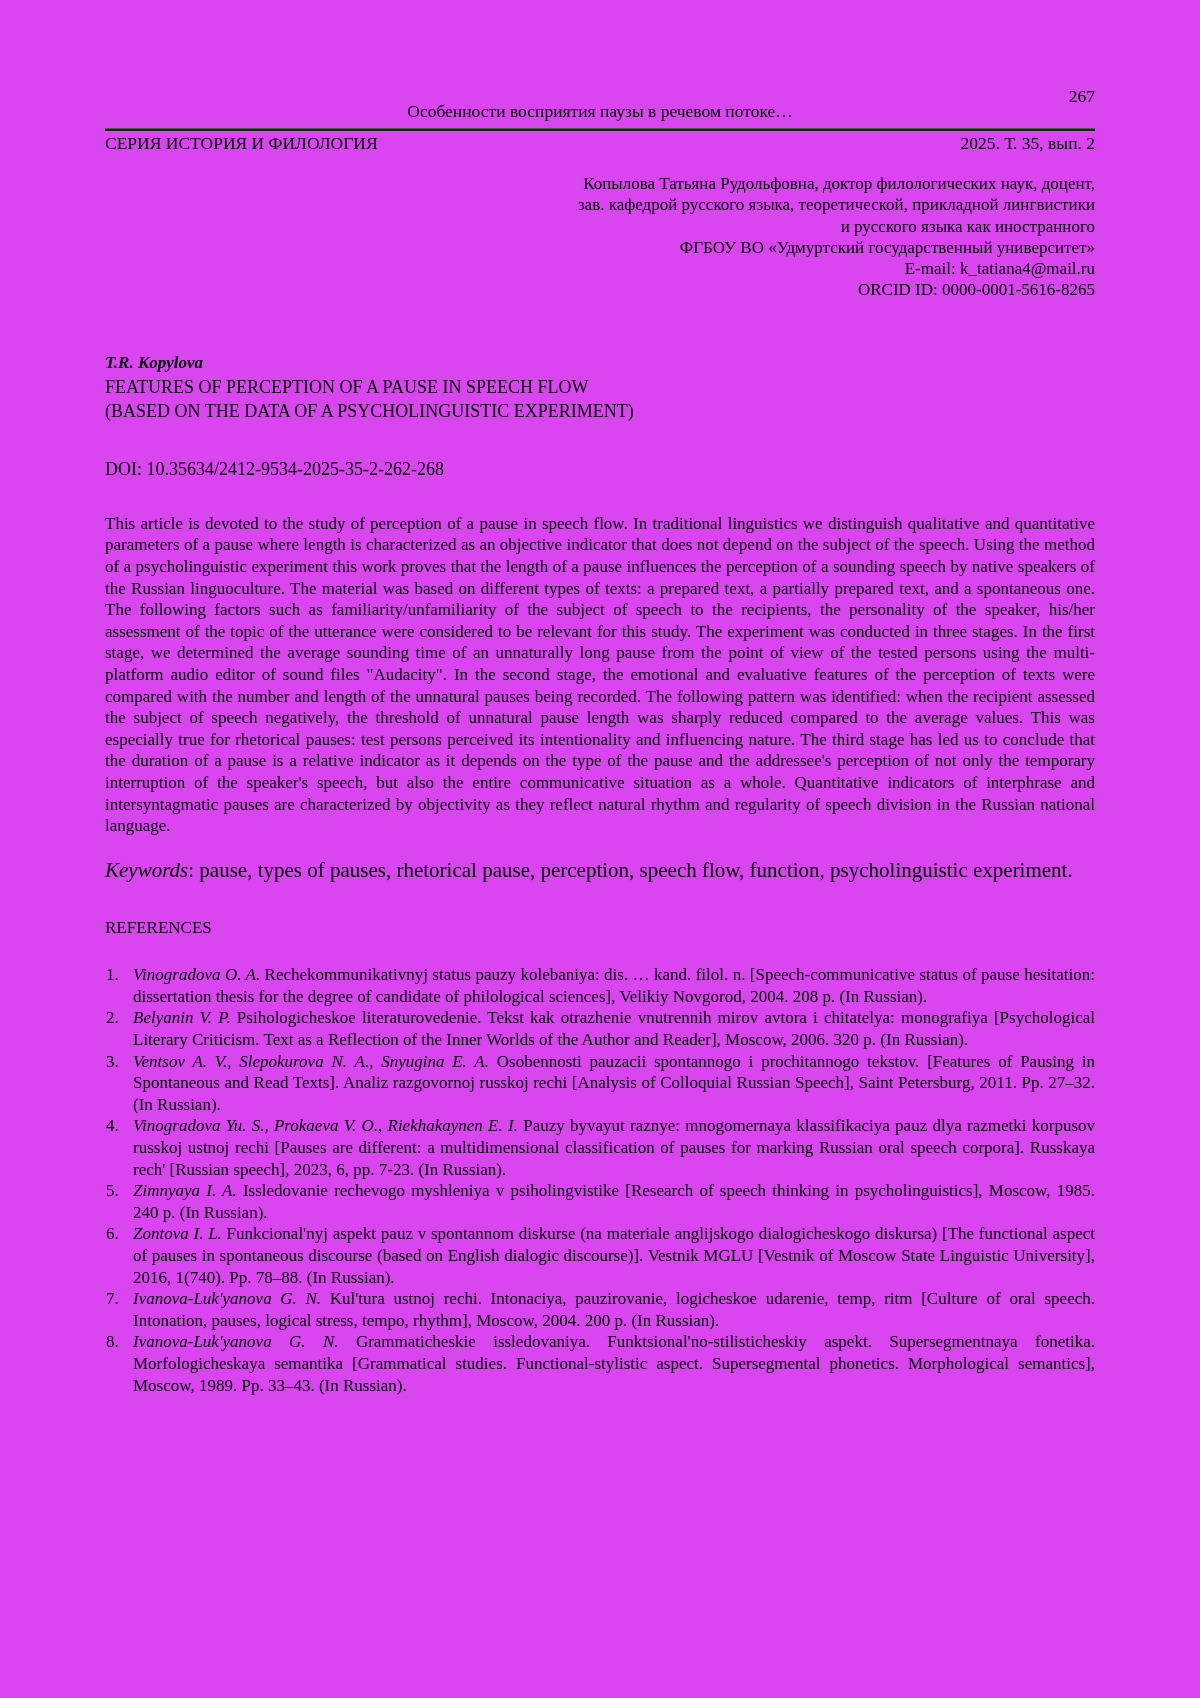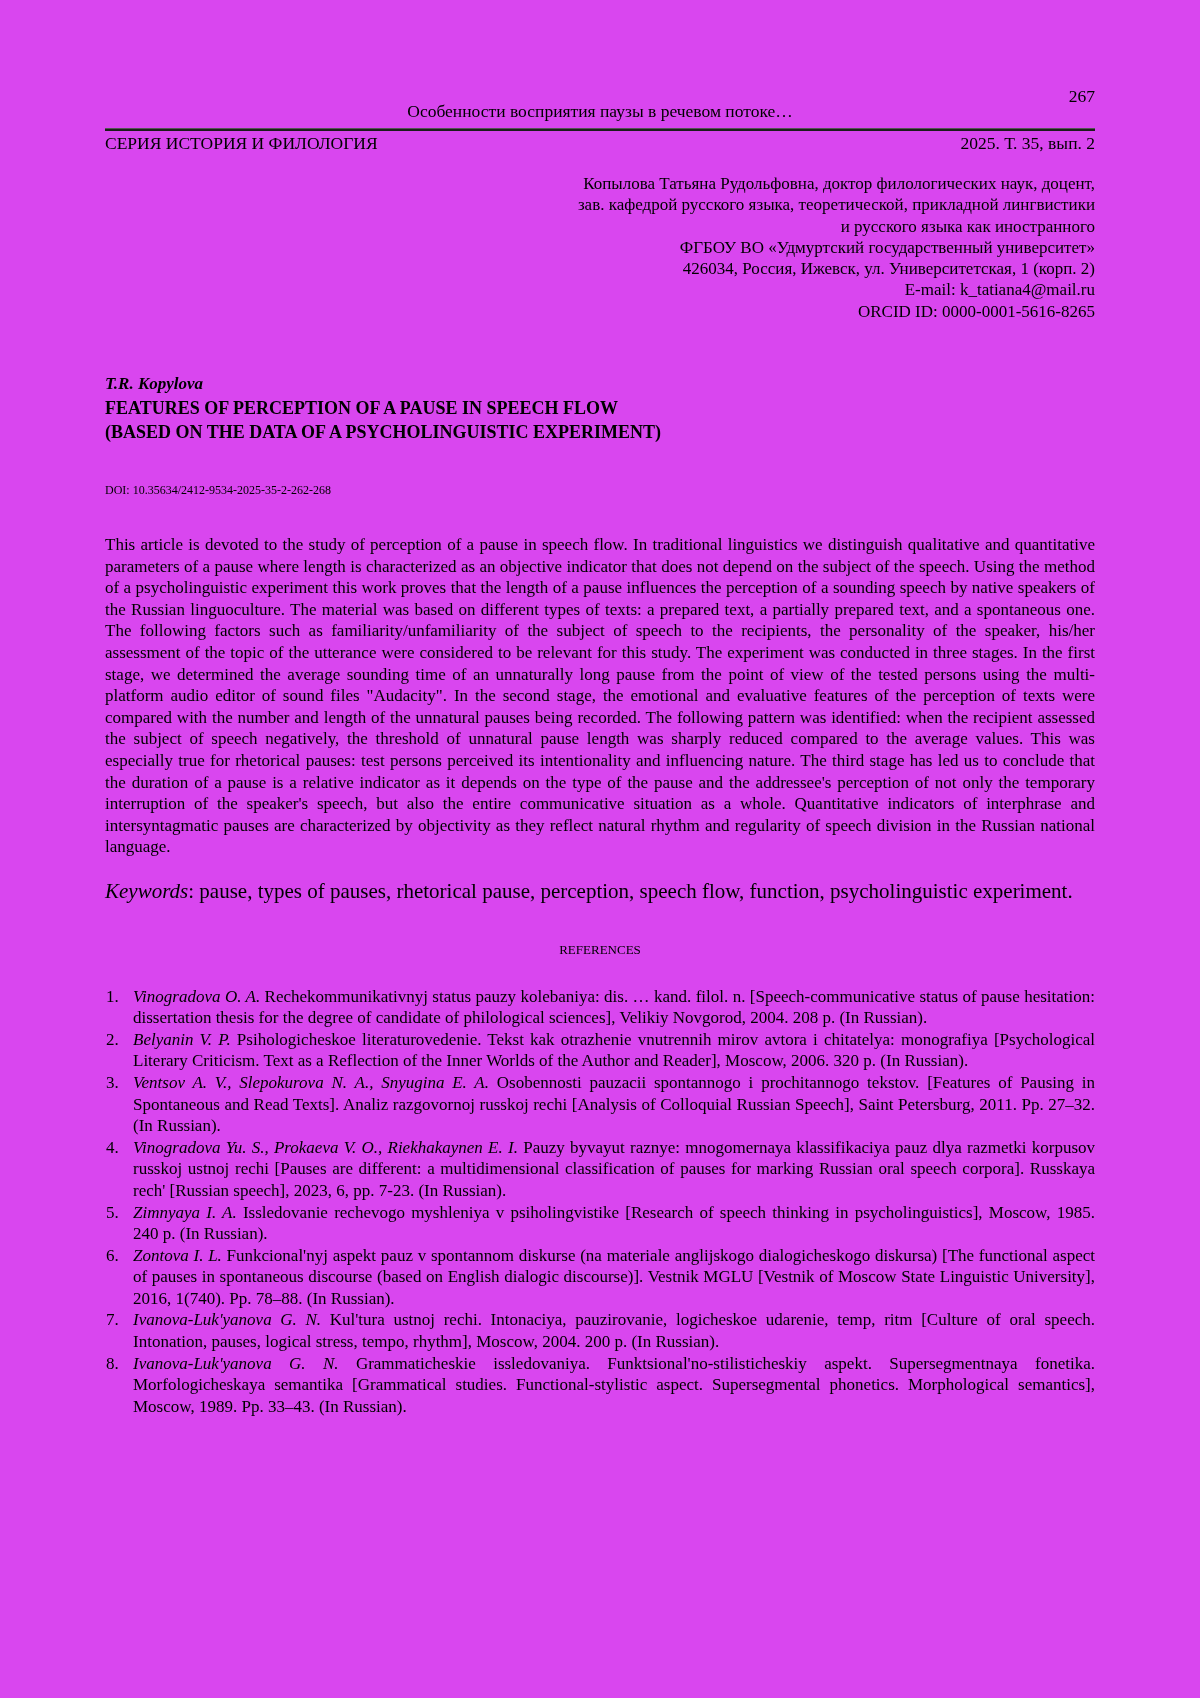--- a/index.html
+++ b/index.html
@@ -51,49 +51,48 @@
   
   .title-block { margin-top: 50px; }
   .author-en {
     font-size: 17px;
     font-weight: bold;
     font-style: italic;
     line-height: 24px;
   }
   .article-title {
     font-size: 18px;
-    font-weight: bold;
+    font-weight: normal;
     line-height: 24px;
   }
   
   .doi-line {
     margin-top: 35px;
-    font-size: 12px;
+    font-size: 18px;
     line-height: 22px;
   }
   
   .abstract {
     margin-top: 33px;
     font-size: 17px;
     line-height: 21.6px;
     text-align: justify;
   }
   
   .keywords {
     margin-top: 23px;
     font-size: 21px;
     line-height: 21.6px;
     text-align: justify;
   }
   .keywords .kw-label { font-style: italic; }
   
   .refs-heading {
     margin-top: 36px;
-    text-align: center;
-    font-size: 13px;
+    font-size: 17px;
     line-height: 22px;
   }
   .refs-list { margin-top: 25px; }
   .ref {
     position: relative;
     padding-left: 28px;
     font-size: 17px;
     line-height: 21.6px;
     text-align: justify;
   }
@@ -117,21 +116,20 @@
   <div class="runhead-row2">
     <span>СЕРИЯ ИСТОРИЯ И ФИЛОЛОГИЯ</span>
     <span>2025. Т. 35, вып. 2</span>
   </div>
 
   <div class="author-block">
     <div>Копылова Татьяна Рудольфовна, доктор филологических наук, доцент,</div>
     <div>зав. кафедрой русского языка, теоретической, прикладной лингвистики</div>
     <div>и русского языка как иностранного</div>
     <div>ФГБОУ ВО «Удмуртский государственный университет»</div>
-    <div>426034, Россия, Ижевск, ул. Университетская, 1 (корп. 2)</div>
     <div>E-mail: k_tatiana4@mail.ru</div>
     <div>ORCID ID: 0000-0001-5616-8265</div>
   </div>
 
   <div class="title-block">
     <div class="author-en">T.R. Kopylova</div>
     <div class="article-title">FEATURES OF PERCEPTION OF A PAUSE IN SPEECH FLOW</div>
     <div class="article-title">(BASED ON THE DATA OF A PSYCHOLINGUISTIC EXPERIMENT)</div>
   </div>
 

